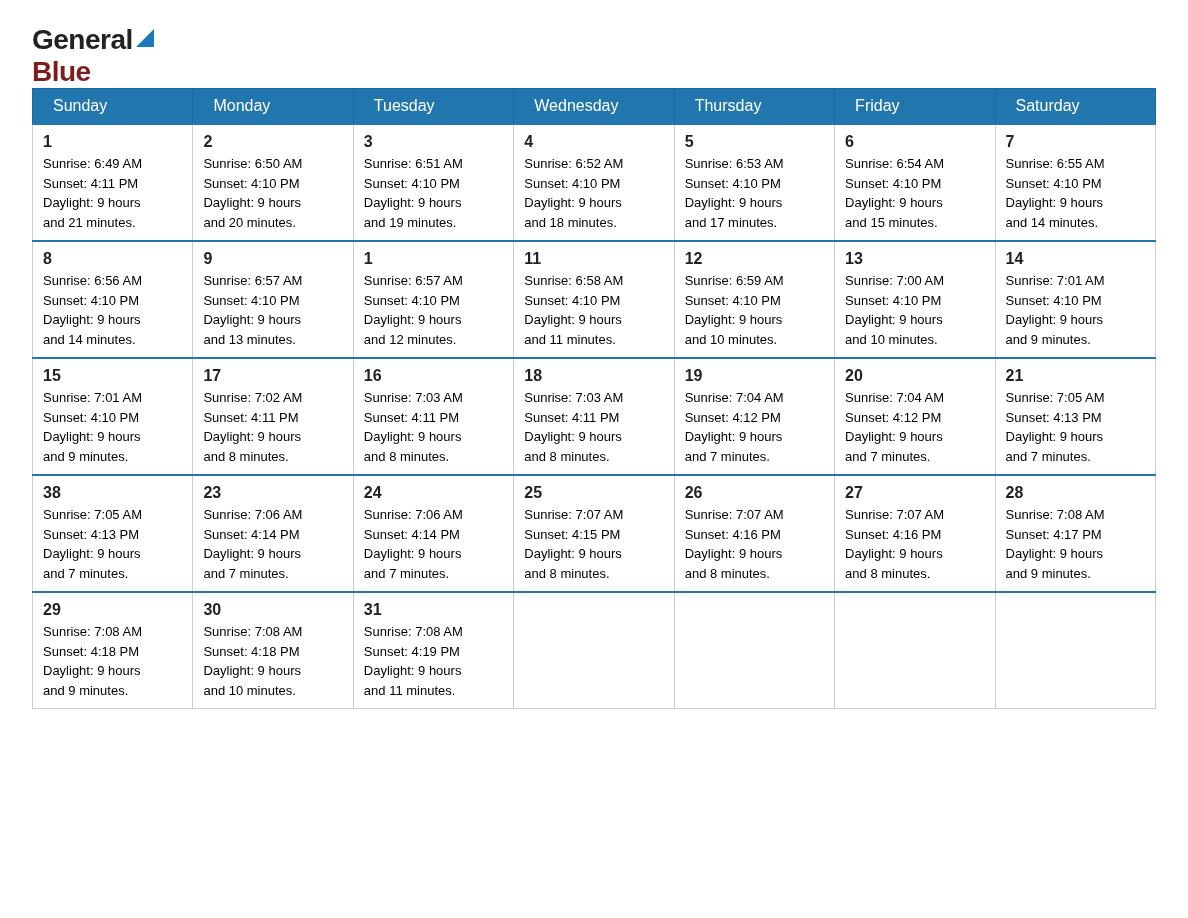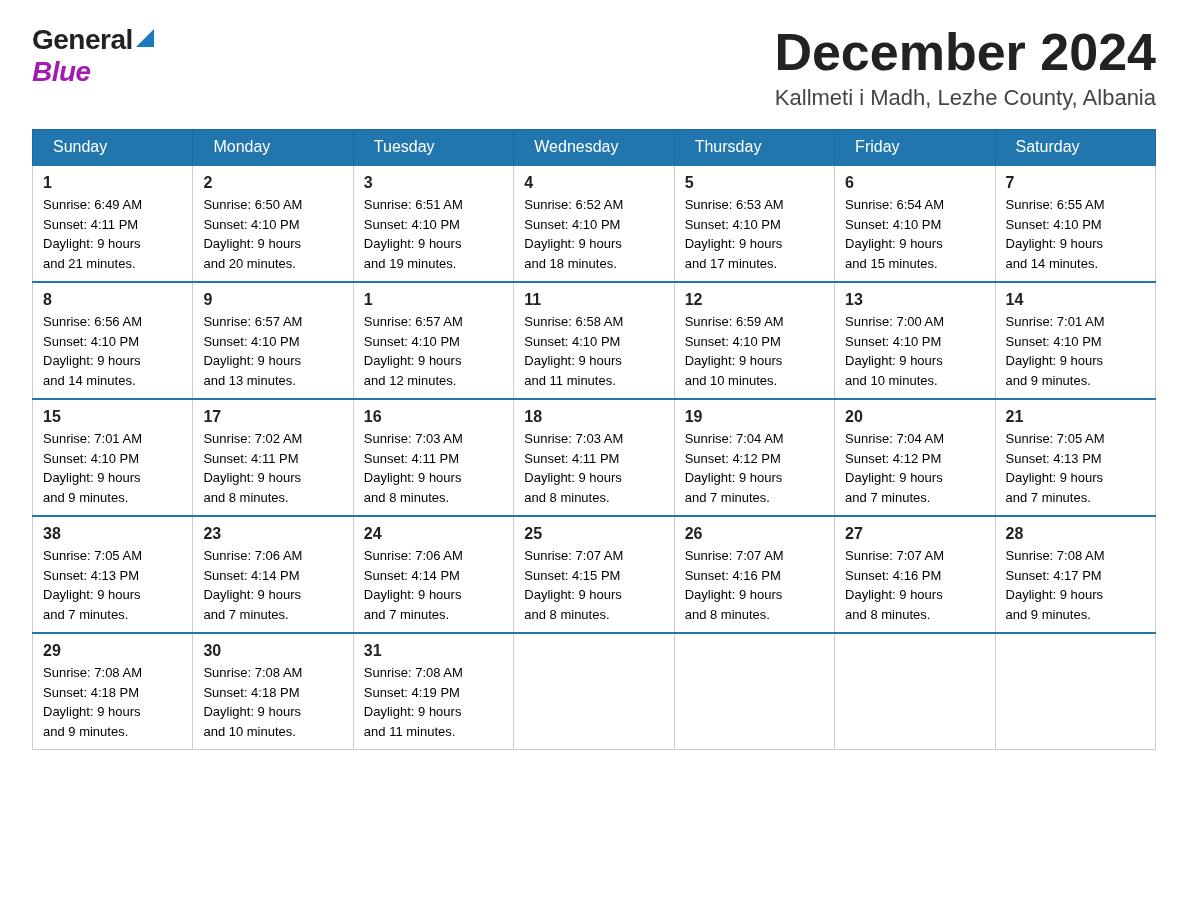--- a/index.html
+++ b/index.html
@@ -7,21 +7,20 @@
       font-family: Arial, sans-serif;
       background: #fff;
       padding: 24px 32px;
       width: 1188px;
       min-height: 918px;
     }
     .header-area {
       display: flex;
       justify-content: space-between;
       align-items: flex-start;
-      margin-bottom: 18px;
     }
     .logo {
       display: flex;
       flex-direction: column;
       align-items: flex-start;
     }
     .logo-line {
       display: flex;
       align-items: center;
     }
@@ -84,26 +83,22 @@
 
 <div class="header-area">
   <div class="logo">
     <div class="logo-line">
       <span style="font-size:28px;font-weight:bold;color:#222;letter-spacing:-0.5px;">General</span>
       <svg width="18" height="18" viewBox="0 0 18 18" style="margin-left:3px;vertical-align:middle;margin-top:-4px;">
         <polygon points="0,18 18,0 18,18" fill="#1a7abf"></polygon>
       </svg>
     </div>
     <div>
-      <span style="font-size:28px;font-weight:bold;color:#a21caf;letter-spacing:-0.5px;font-style:italic;">Blue</span>
+      <span style="font-size:28px;font-weight:bold;color:#7f1d1d;letter-spacing:-0.5px;">Blue</span>
     </div>
-  </div>
-  <div class="title-area">
-    <div class="month-title">December 2024</div>
-    <div class="location-title">Kallmeti i Madh, Lezhe County, Albania</div>
   </div>
 </div>
 
 <table class="calendar-table">
   <thead>
     <tr>
     <th>Sunday</th>
         <th>Monday</th>
         <th>Tuesday</th>
         <th>Wednesday</th>

